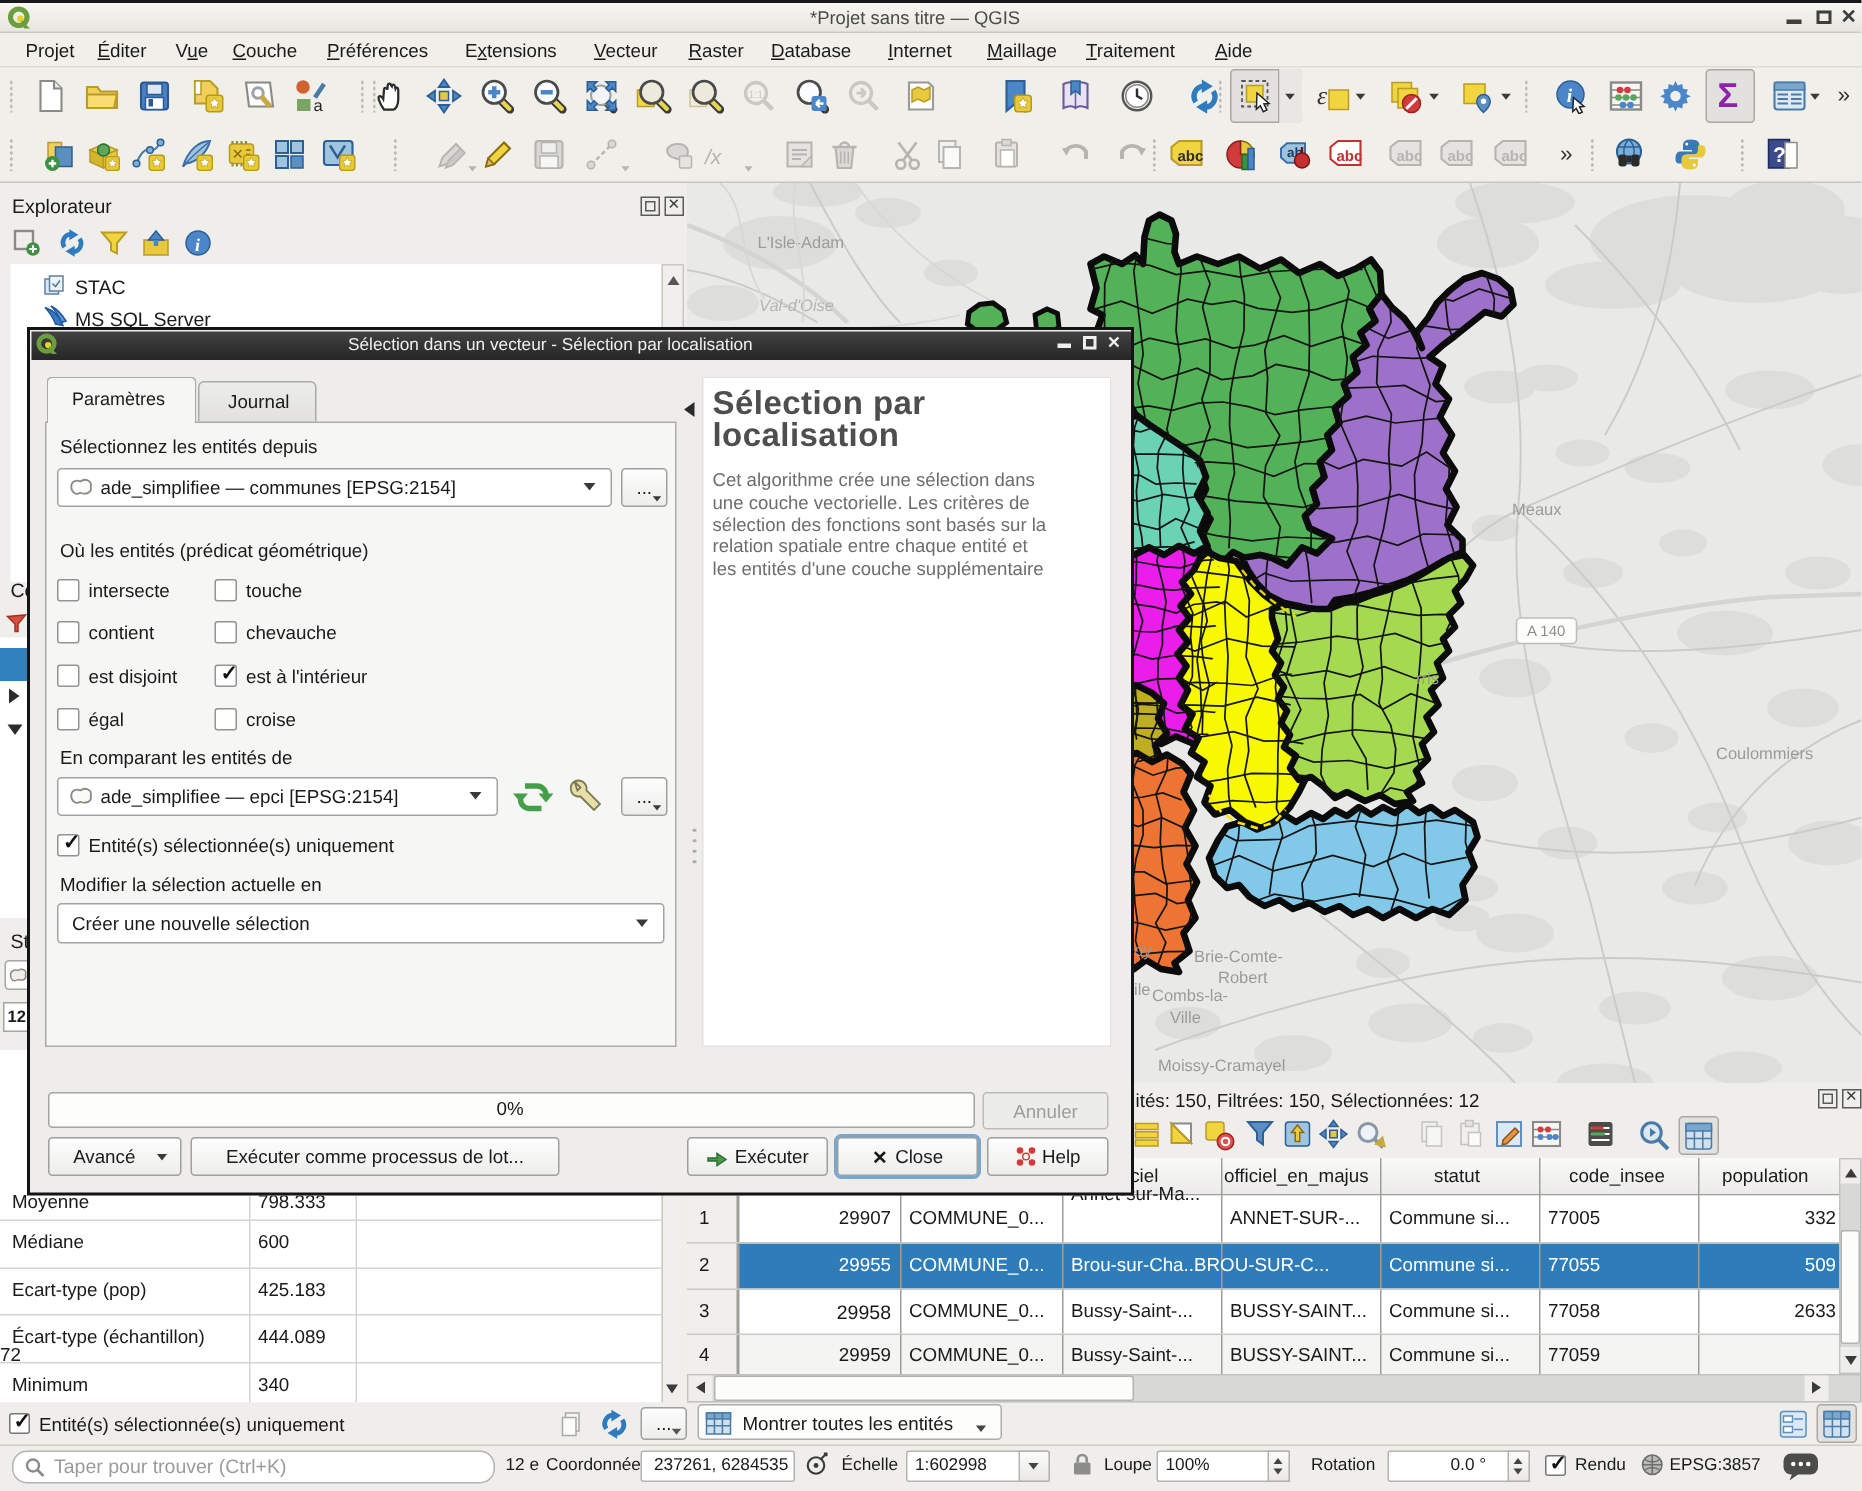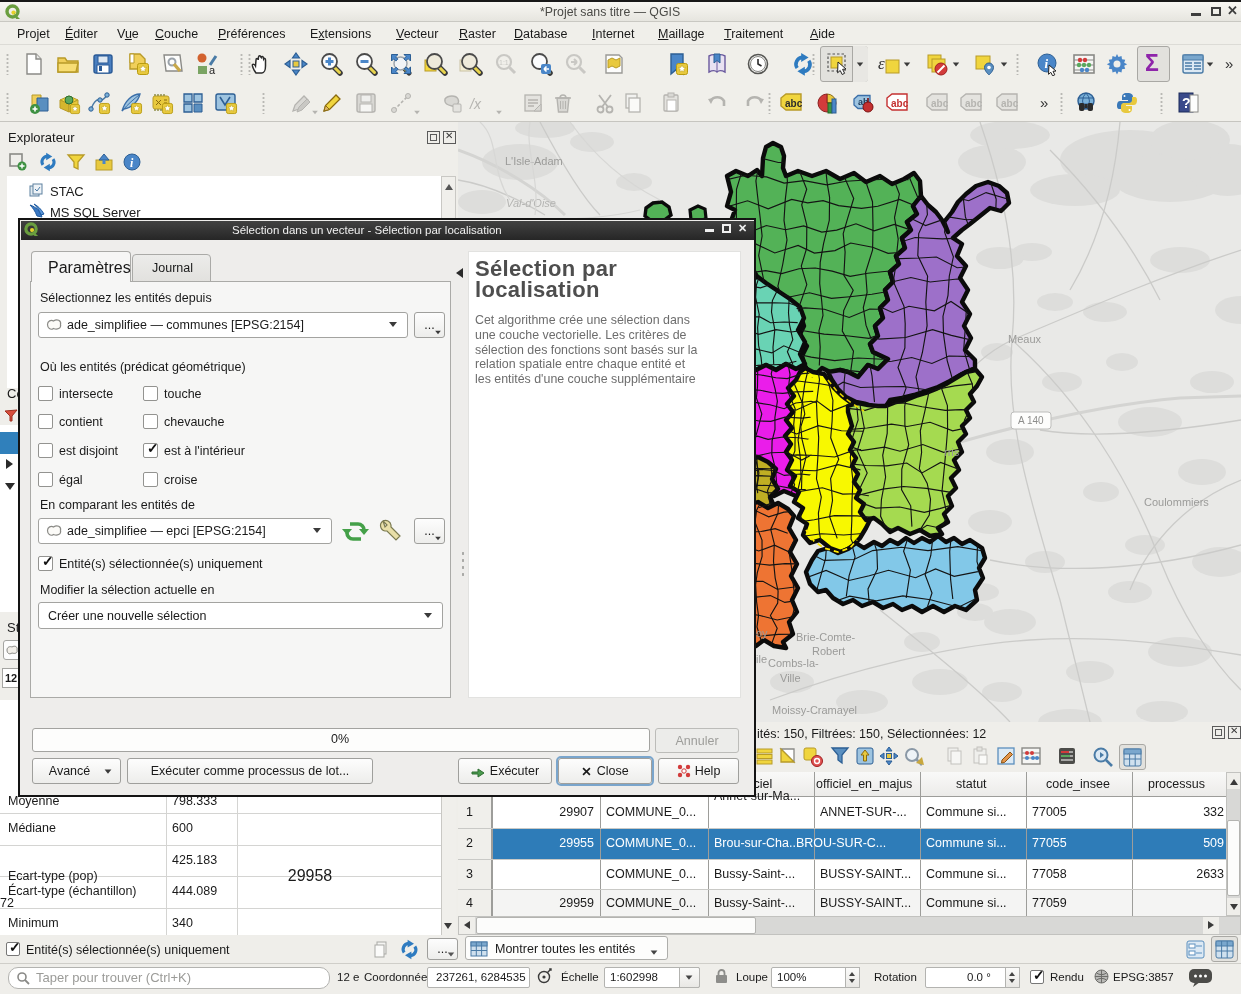--- a/index.html
+++ b/index.html
@@ -471,21 +471,21 @@
 <div class="hl" style="left:0;top:813px;width:441px;height:1px;background:#d4d4d2;"></div>
 <div class="hl" style="left:0;top:845px;width:441px;height:1px;background:#d4d4d2;"></div>
 <div class="hl" style="left:0;top:876px;width:441px;height:1px;background:#d4d4d2;"></div>
 <div class="hl" style="left:0;top:908px;width:441px;height:1px;background:#d4d4d2;"></div>
 <div class="gl" style="left:166px;top:700px;width:1px;height:235px;background:#d4d4d2;"></div>
 <div class="gl" style="left:237px;top:700px;width:1px;height:235px;background:#d4d4d2;"></div>
 <div class="tx" style="left:8px;top:794px;font-size:12.5px;">Moyenne</div>
 <div class="tx" style="left:172px;top:794px;font-size:12.5px;">798.333</div>
 <div class="tx" style="left:8px;top:821px;font-size:12.5px;">Médiane</div>
 <div class="tx" style="left:172px;top:821px;font-size:12.5px;">600</div>
-<div class="tx" style="left:8px;top:853px;font-size:12.5px;margin-top:16px;">Ecart-type (pop)</div>
+<div class="tx" style="left:8px;top:853px;font-size:12.5px;">Ecart-type (pop)</div>
 <div class="tx" style="left:172px;top:853px;font-size:12.5px;">425.183</div>
 <div class="tx" style="left:8px;top:884px;font-size:12.5px;">Écart-type (échantillon)</div>
 <div class="tx" style="left:172px;top:884px;font-size:12.5px;">444.089</div>
 <div class="tx" style="left:8px;top:916px;font-size:12.5px;">Minimum</div>
 <div class="tx" style="left:172px;top:916px;font-size:12.5px;">340</div>
 <div class="a" style="left:441px;top:700px;width:15px;height:235px;background:#f0efeb;border-left:1px solid #c9c8c4;"></div>
 <div class="a" style="left:444px;top:923px;width:0;height:0;border-left:4px solid transparent;border-right:4px solid transparent;border-top:6px solid #3a3a3a;"></div>
 
 <div class="a" style="left:0;top:935px;width:457px;height:28px;background:#efeeea;"></div>
 <div class="ck" style="left:6px;top:942px;width:14px;height:14px;border-color:#777;"></div>
@@ -854,21 +854,21 @@
     <rect x="1" y="1" width="17" height="17" rx="2" fill="#cfe0ee" stroke="#4a7ba6"></rect>
     <rect x="1" y="1" width="17" height="5" fill="#7aa7cd" stroke="#4a7ba6"></rect>
     <path d="M6.6 6 v12 M12.2 6 v12 M1 11 h17" stroke="#4a7ba6" fill="none"></path>
   </svg>
 
 <div class="a" style="left:458px;top:772px;width:768px;height:25px;background:linear-gradient(#f9f9f8,#ecebe9);border-bottom:1px solid #9d9d9a;"></div>
 <div class="tx" style="left:737px;top:777px;font-size:12.5px;">officiel</div>
 <div class="tx" style="left:816px;top:777px;font-size:12.5px;">officiel_en_majus</div>
 <div class="tx" style="left:956px;top:777px;font-size:12.5px;">statut</div>
 <div class="tx" style="left:1046px;top:777px;font-size:12.5px;">code_insee</div>
-<div class="tx" style="left:1148px;top:777px;font-size:12.5px;">processus</div>
+<div class="tx" style="left:1148px;top:777px;font-size:12.5px;">population</div>
 
 <div class="a" style="left:458px;top:797px;width:768px;height:119px;background:#fff;"></div>
 <div class="a" style="left:458px;top:890px;width:768px;height:26px;background:#f4f4f3;"></div>
 <div class="a" style="left:458px;top:829px;width:768px;height:30px;background:#2e7cb8;"></div>
 <div class="a" style="left:458px;top:797px;width:34px;height:119px;background:#f0efeb;border-right:1px solid #9d9d9a;"></div>
 <div class="tx" style="left:466px;top:805px;font-size:12.5px;">1</div>
 <div class="tx" style="left:466px;top:836px;font-size:12.5px;">2</div>
 <div class="tx" style="left:466px;top:867px;font-size:12.5px;">3</div>
 <div class="tx" style="left:466px;top:896px;font-size:12.5px;">4</div>
 <div class="gl" style="left:492px;top:772px;width:1px;height:144px;"></div>
@@ -888,21 +888,21 @@
 <div class="tx" style="left:926px;top:805px;font-size:12.5px;">Commune si...</div>
 <div class="tx" style="left:1032px;top:805px;font-size:12.5px;">77005</div>
 <div class="tx" style="left:0;top:805px;width:1224px;text-align:right;font-size:12.5px;">332</div>
 <div class="tx" style="left:0;top:836px;width:594px;text-align:right;font-size:12.5px;color:#fff;">29955</div>
 <div class="tx" style="left:606px;top:836px;font-size:12.5px;color:#fff;">COMMUNE_0...</div>
 <div class="tx" style="left:714px;top:836px;font-size:12.5px;color:#fff;">Brou-sur-Cha...</div>
 <div class="tx" style="left:796px;top:836px;font-size:12.5px;color:#fff;">BROU-SUR-C...</div>
 <div class="tx" style="left:926px;top:836px;font-size:12.5px;color:#fff;">Commune si...</div>
 <div class="tx" style="left:1032px;top:836px;font-size:12.5px;color:#fff;">77055</div>
 <div class="tx" style="left:0;top:836px;width:1224px;text-align:right;font-size:12.5px;color:#fff;">509</div>
-<div class="tx" style="left:13px;top:867px;width:594px;text-align:center;font-size:16px;">29958</div>
+<div class="tx" style="left:0;top:867px;width:594px;text-align:right;font-size:13px;">29958</div>
 <div class="tx" style="left:606px;top:867px;font-size:12.5px;">COMMUNE_0...</div>
 <div class="tx" style="left:714px;top:867px;font-size:12.5px;">Bussy-Saint-...</div>
 <div class="tx" style="left:820px;top:867px;font-size:12.5px;">BUSSY-SAINT...</div>
 <div class="tx" style="left:926px;top:867px;font-size:12.5px;">Commune si...</div>
 <div class="tx" style="left:1032px;top:867px;font-size:12.5px;">77058</div>
 <div class="tx" style="left:0;top:867px;width:1224px;text-align:right;font-size:12.5px;">2633</div>
 <div class="tx" style="left:0;top:896px;width:594px;text-align:right;font-size:12.5px;">29959</div>
 <div class="tx" style="left:606px;top:896px;font-size:12.5px;">COMMUNE_0...</div>
 <div class="tx" style="left:714px;top:896px;font-size:12.5px;">Bussy-Saint-...</div>
 <div class="tx" style="left:820px;top:896px;font-size:12.5px;">BUSSY-SAINT...</div>
@@ -1008,21 +1008,21 @@
   </svg>
 <div class="tx" style="left:232px;top:224px;font-size:11.5px;color:#f0f0f0;">Sélection dans un vecteur - Sélection par localisation</div>
 <div class="a" style="left:705px;top:229px;width:9px;height:2.5px;background:#efefef;"></div>
 <div class="a" style="left:722px;top:224px;width:9px;height:9px;border:2px solid #efefef;"></div>
 <div class="tx" style="left:738px;top:222px;font-size:11px;font-weight:bold;color:#efefef;">✕</div>
 
 <div class="a" style="left:132px;top:254px;width:79px;height:28px;background:linear-gradient(#ececea,#e2e1de);border:1px solid #aaaaa7;border-radius:4px 4px 0 0;"></div>
 <div class="tx" style="left:152px;top:261px;font-size:12.5px;">Journal</div>
 <div class="a" style="left:30px;top:281px;width:421px;height:417px;background:#f6f6f5;border:1px solid #aaaaa7;"></div>
 <div class="a" style="left:31px;top:251px;width:100px;height:31px;background:#f6f6f5;border:1px solid #aaaaa7;border-bottom:none;border-radius:4px 4px 0 0;"></div>
-<div class="tx" style="left:48px;top:259px;font-size:16px;">Paramètres</div>
+<div class="tx" style="left:48px;top:259px;font-size:12px;">Paramètres</div>
 
 <div class="a" style="left:468px;top:251px;width:273px;height:447px;background:#fff;border:1px solid #e2e2e0;"></div>
 <div class="tx" style="left:475px;top:259px;font-size:22px;font-weight:bold;color:#4e4e4e;line-height:20.5px;white-space:normal;width:240px;letter-spacing:.3px;">Sélection par<br>localisation</div>
 <div class="tx" style="left:475px;top:313px;font-size:12.4px;color:#6d6d6d;line-height:14.8px;white-space:normal;width:280px;">Cet algorithme crée une sélection dans<br>une couche vectorielle. Les critères de<br>sélection des fonctions sont basés sur la<br>relation spatiale entre chaque entité et<br>les entités d'une couche supplémentaire</div>
 <div class="a" style="left:456px;top:268px;width:0;height:0;border-top:5px solid transparent;border-bottom:5px solid transparent;border-right:7px solid #2b2b2b;"></div>
 
 <div class="tx" style="left:40px;top:291px;font-size:12.5px;">Sélectionnez les entités depuis</div>
 <div class="combo" style="left:38px;top:312px;width:370px;height:26px;"></div>
 <svg class="a" style="left:46px;top:318px" width="17" height="13" viewBox="0 0 17 13">
     <path d="M1.5 6.5 C1.5 3 5 1.5 7.5 3 C11 .5 15.5 2.5 14.5 6.5 C15.5 10.5 11 12 7.5 10.5 C4.5 12.5 1.5 10 1.5 6.5 Z" fill="#fcfbf8" stroke="#8a8a86" stroke-width="1.2"></path>

